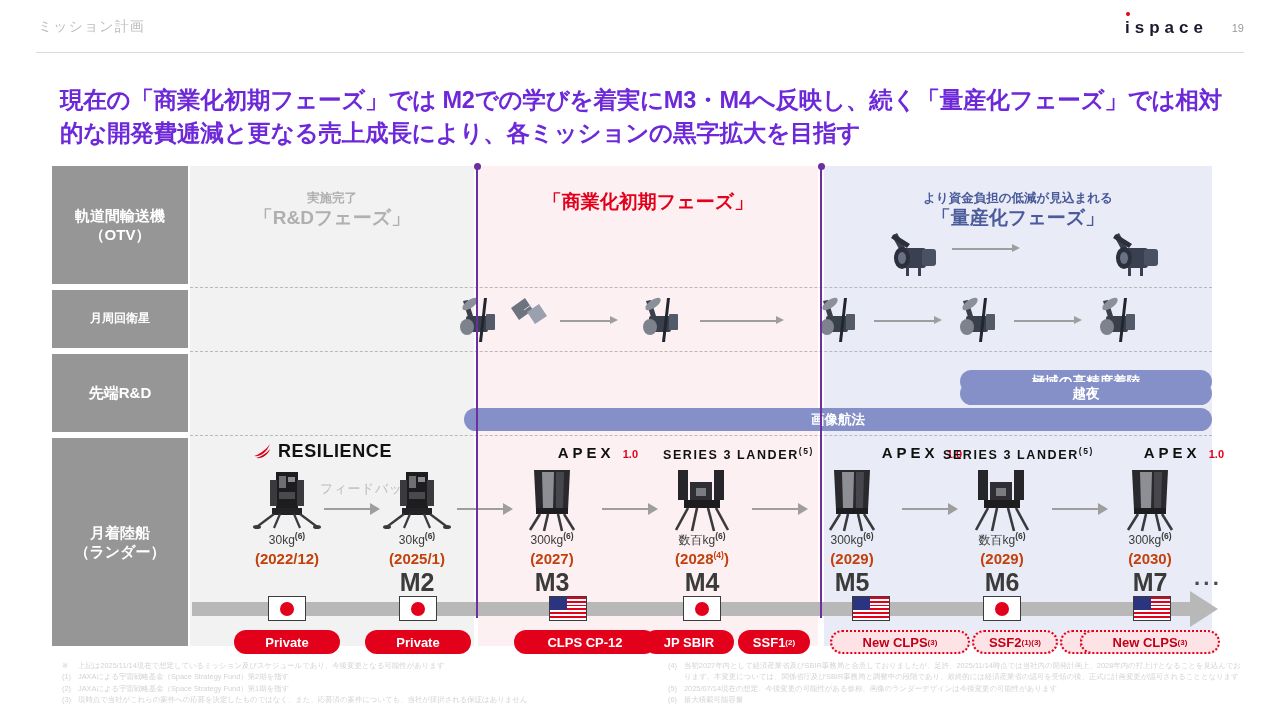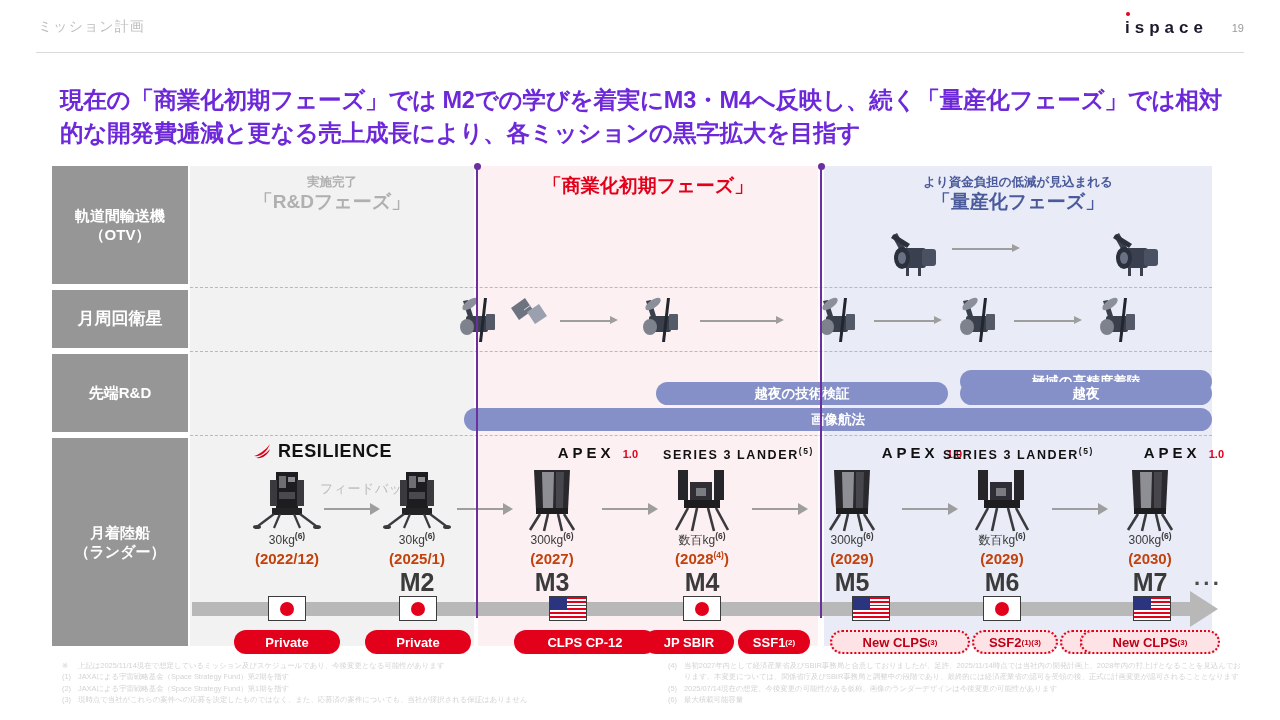--- a/index.html
+++ b/index.html
@@ -37,21 +37,21 @@
 
   
   .rowlabel{position:absolute;left:0;width:136px;background:#969696;color:#fff;
     display:flex;align-items:center;justify-content:center;text-align:center;
     font-weight:bold;line-height:1.3;}
 
   
   .hdash{position:absolute;left:138px;width:1022px;height:0;border-top:1.5px dashed #b9b9b9;}
 
   
-  .ph{position:absolute;text-align:center;line-height:1.28;}
+  .ph{position:absolute;text-align:center;line-height:1.28;margin-top:16px;}
   .ph .small{font-size:12.5px;font-weight:bold;display:block;}
   .ph .big{font-size:19px;font-weight:bold;display:block;}
   .ph-rd{left:138px;width:284px;top:8px;color:#b0b0b0;}
   .ph-com{left:426px;width:340px;top:8px;color:#e3001b;}
   .ph-mass{left:772px;width:388px;top:8px;color:#4a5a9a;}
 
   
   .cap{position:absolute;height:23px;border-radius:12px;background:#8590c8;
     color:#fff;font-size:13.5px;font-weight:bold;
     display:flex;align-items:center;justify-content:center;}
@@ -132,21 +132,21 @@
     <span class="big">「商業化初期フェーズ」</span>
   </div>
   <div class="ph ph-mass">
     <span class="small">より資金負担の低減が見込まれる</span>
     <span class="big">「量産化フェーズ」</span>
   </div>
 
   <div class="rowlabel" style="top:0px;height:118px;font-size:15px;">
     <div><span>軌道間輸送機</span><br><span>（OTV）</span></div>
   </div>
-  <div class="rowlabel" style="top:124px;height:58px;font-size:17px;">月周回衛星</div>
+  <div class="rowlabel" style="top:124px;height:58px;font-size:12px;">月周回衛星</div>
   <div class="rowlabel" style="top:188px;height:78px;font-size:15px;">先端R&amp;D</div>
   <div class="rowlabel" style="top:272px;height:208px;font-size:15px;">
     <div><span>月着陸船</span><br><span>（ランダー）</span></div>
   </div>
 
   <div class="hdash" style="top:121px;"></div>
   <div class="hdash" style="top:185px;"></div>
   <div class="hdash" style="top:269px;"></div>
 
   <div class="sc" style="left:830px;top:52px;">
@@ -252,21 +252,20 @@
       <ellipse cx="16" cy="10" rx="9" ry="4" transform="rotate(-35 16 10)" fill="#8b8f99"></ellipse>
       <rect x="12" y="22" width="22" height="16" rx="2"></rect>
       <ellipse cx="13" cy="33" rx="7" ry="8" fill="#7e828d"></ellipse>
       <rect x="32" y="20" width="9" height="16" rx="1" fill="#545a68"></rect>
       <path d="M30 4 l3 0 l-5 44 l-3 0z" fill="#22262f"></path>
     </g>
       </svg>
   </div>
 
   <div class="cap" style="left:908px;top:190px;width:252px;margin-top:14px;">極域の高精度着陸</div>
-  <div class="cap" style="left:604px;top:216px;width:292px;">越夜の技術検証</div>
   <div class="cap" style="left:908px;top:216px;width:252px;">越夜</div>
   <div class="cap" style="left:412px;top:242px;width:748px;">画像航法</div>
 
   <div class="logo logo-res" style="left:140px;top:275px;width:200px;">
     <svg width="20" height="16" viewBox="0 0 20 16" style="vertical-align:-2px">
         <path d="M2 13 C6 12 13 8 18 1 C15 9 9 14 2 13z" fill="#e3001b"></path>
         <path d="M4 15 C8 14 14 11 18 6 C16 12 10 16 4 15z" fill="#c00018"></path>
       </svg>
     <span>RESILIENCE</span>
   </div>

